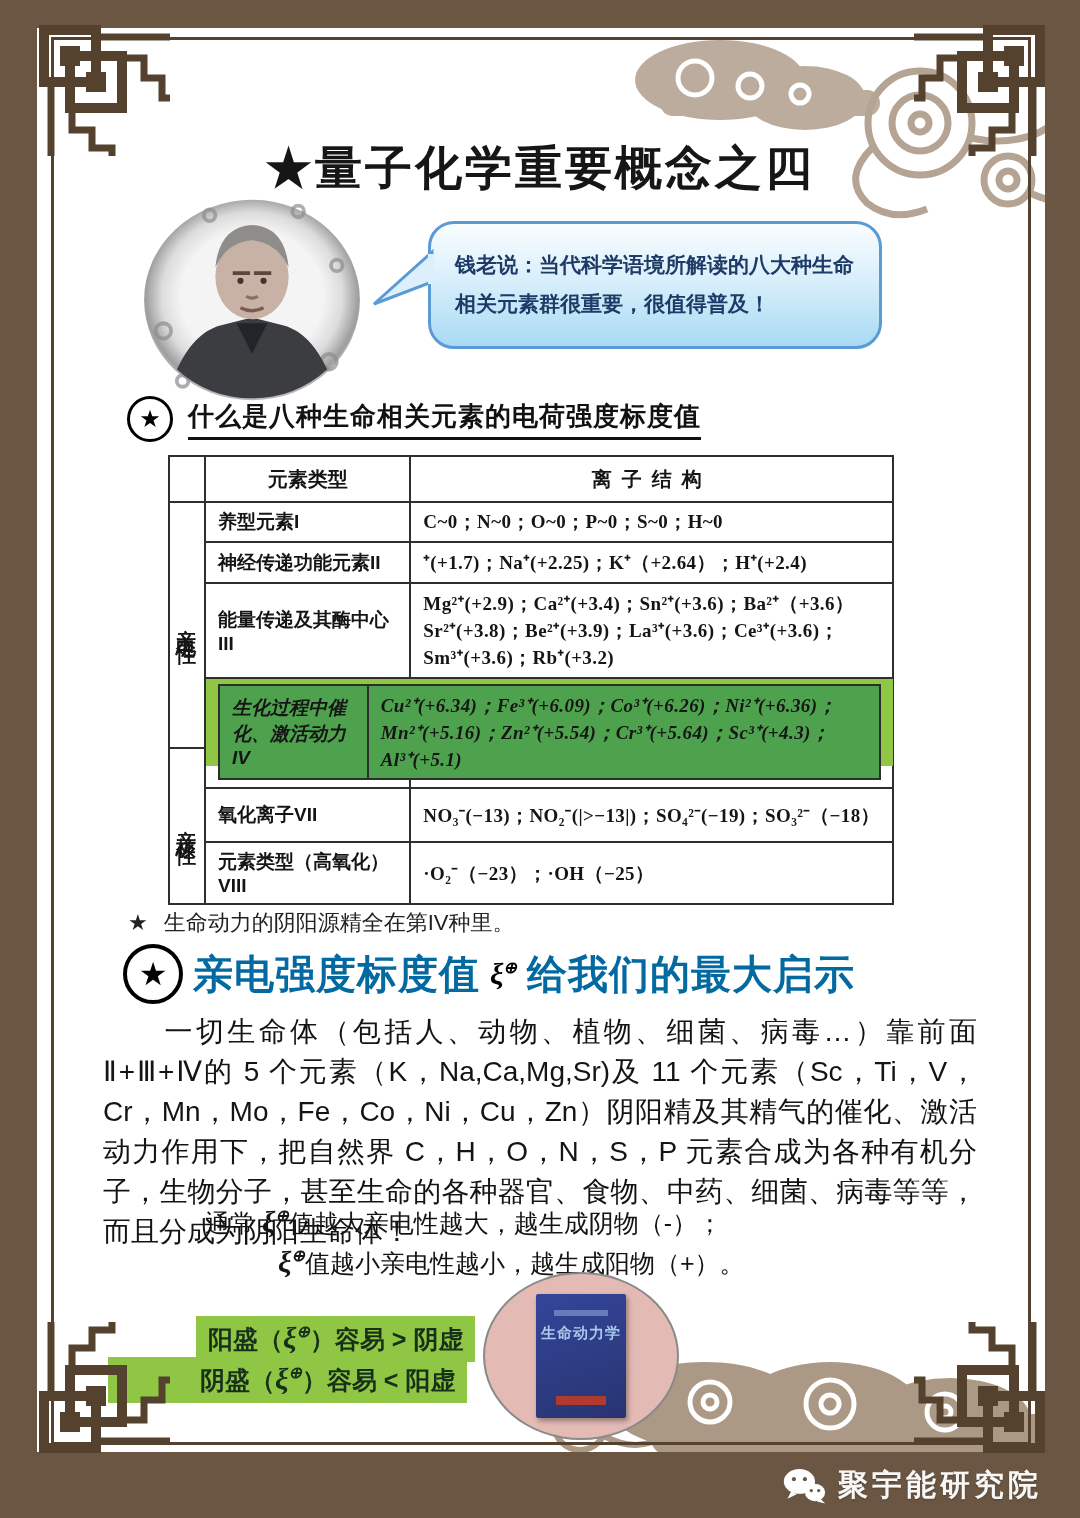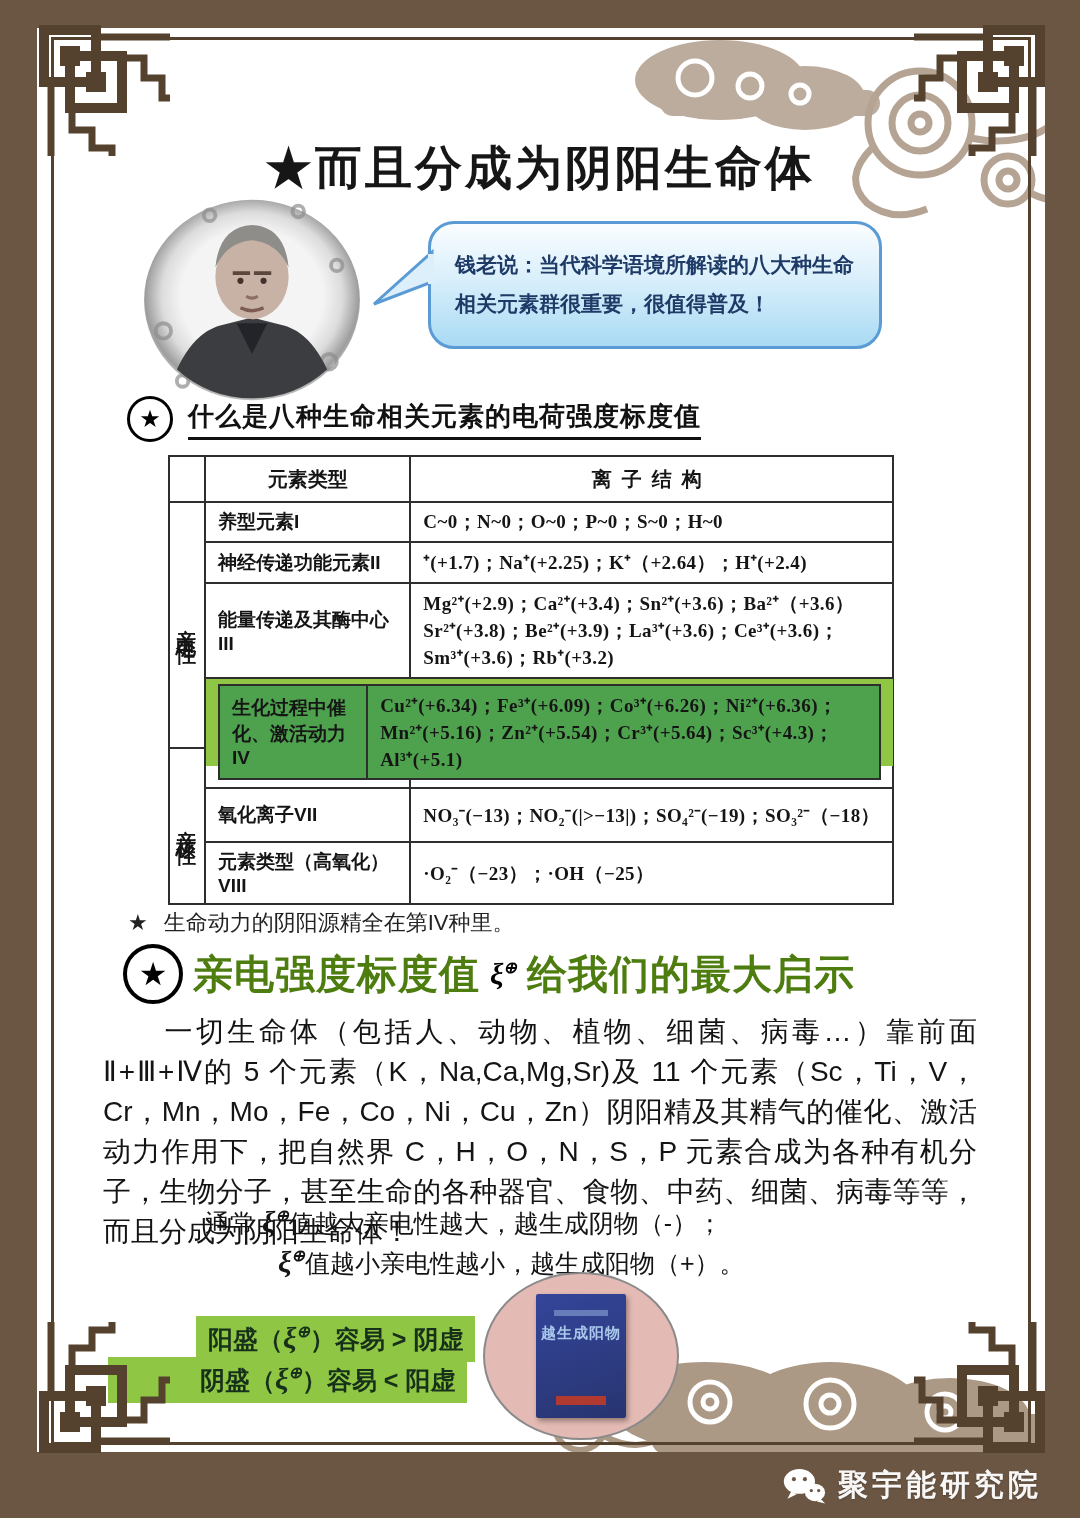--- a/index.html
+++ b/index.html
@@ -50,28 +50,28 @@
   .etable th,.etable td{border:2px solid #2e2e2e;padding:6px 8px;color:#151515;}
   .etable th{height:32px;font-size:20px;font-weight:bold;text-align:center;}
   .etable th.c-ion{letter-spacing:10px;}
   .etable col.g{width:36px;} .etable col.t{width:206px;} .etable col.i{width:484px;}
   .etable td.t{font-size:19px;font-weight:bold;padding-left:12px;}
   .etable td.i{font-family:"Liberation Serif",serif;font-weight:bold;font-size:19px;
     letter-spacing:0.4px;padding-left:12px;}
   .etable td.vert{writing-mode:vertical-rl;text-orientation:upright;text-align:center;
     font-size:20px;font-weight:bold;letter-spacing:8px;padding:0;}
   .etable tr.r1{height:38px;} .etable tr.r2{height:40px;} .etable tr.r3{height:50px;}
-  .etable tr.r4{height:76px;} .etable tr.r5{height:53px;} .etable tr.r6{height:38px;}
+  .etable tr.r4{height:76px;font-style:italic;} .etable tr.r5{height:53px;} .etable tr.r6{height:38px;}
   .etable tr.r7{height:54px;} .etable tr.r8{height:44px;}
   .etable tr.hl td{background:#4ea24e;}
   
   .note{position:absolute;left:128px;top:908px;font-size:22px;color:#222;z-index:5;
     display:flex;gap:16px;align-items:center;margin:0;}
   .sec2{position:absolute;left:123px;top:944px;display:flex;align-items:center;gap:10px;z-index:5;}
-  .sec2 .txt{font-size:40px;font-weight:bold;color:#4d7c0f;letter-spacing:1px;}
+  .sec2 .txt{font-size:40px;font-weight:bold;color:#0369a1;letter-spacing:1px;}
   .xi{font-family:"Liberation Serif",serif;font-style:italic;font-weight:bold;font-size:30px;}
   .xi sup{font-size:16px;}
   .para{position:absolute;left:103px;top:1012px;width:874px;margin:0;font-size:28px;
     line-height:40px;color:#141414;text-align:justify;text-indent:2.2em;font-weight:500;z-index:5;}
   .rline{position:absolute;margin:0;font-size:25px;color:#141414;font-weight:500;z-index:5;}
   .rline.l1{left:205px;top:1205px;}
   .rline.l2{left:278px;top:1245px;}
   
   .hl{position:absolute;margin:0;font-size:25px;font-weight:bold;color:#17301a;
     background:#8fc643;padding:5px 12px 6px 12px;z-index:5;}
@@ -136,21 +136,21 @@
       <circle cx="445" cy="94" r="18"></circle>
         <circle cx="445" cy="94" r="6"></circle>
     </g>
     <g fill="none" stroke="#ab9885" stroke-width="6">
       <circle cx="80" cy="106" r="26"></circle>
         <circle cx="80" cy="106" r="10"></circle>
       <path d="M104 118 q26 14 48 6"></path>
     </g>
   </svg>
 
-  <h1 class="title">★而且分成为阴阳生命体</h1>
+  <h1 class="title">★量子化学重要概念之四</h1>
 
   <div class="portrait">
     <svg viewBox="0 0 120 110" width="238" height="212">
       <defs>
         <radialGradient id="ink" cx="50%" cy="48%" r="55%">
           <stop offset="60%" stop-color="#f4f4f4"></stop>
           <stop offset="76%" stop-color="#dcdcdc"></stop>
           <stop offset="90%" stop-color="#9d9d9d"></stop>
           <stop offset="100%" stop-color="#e9e9e9"></stop>
         </radialGradient>
@@ -269,21 +269,21 @@
   <p class="hl h2">
     <span>阳盛（</span><span class="xi"><span>ξ</span><sup>⊕</sup></span><span>）容易 &gt; 阴虚</span>
   </p>
   <p class="hl h3">
     <span>阴盛（</span><span class="xi"><span>ξ</span><sup>⊕</sup></span><span>）容易 &lt; 阳虚</span>
   </p>
 
   <div class="medallion">
     <div class="book">
       <span class="topline"></span>
-      <span class="bt">越生成阳物</span>
+      <span class="bt">生命动力学</span>
       <span class="redband"></span>
     </div>
   </div>
 
   <div class="band top"></div>
   <div class="band left"></div>
   <div class="band right"></div>
   <div class="innerline"></div>
   <div class="band bottom"></div>
 

